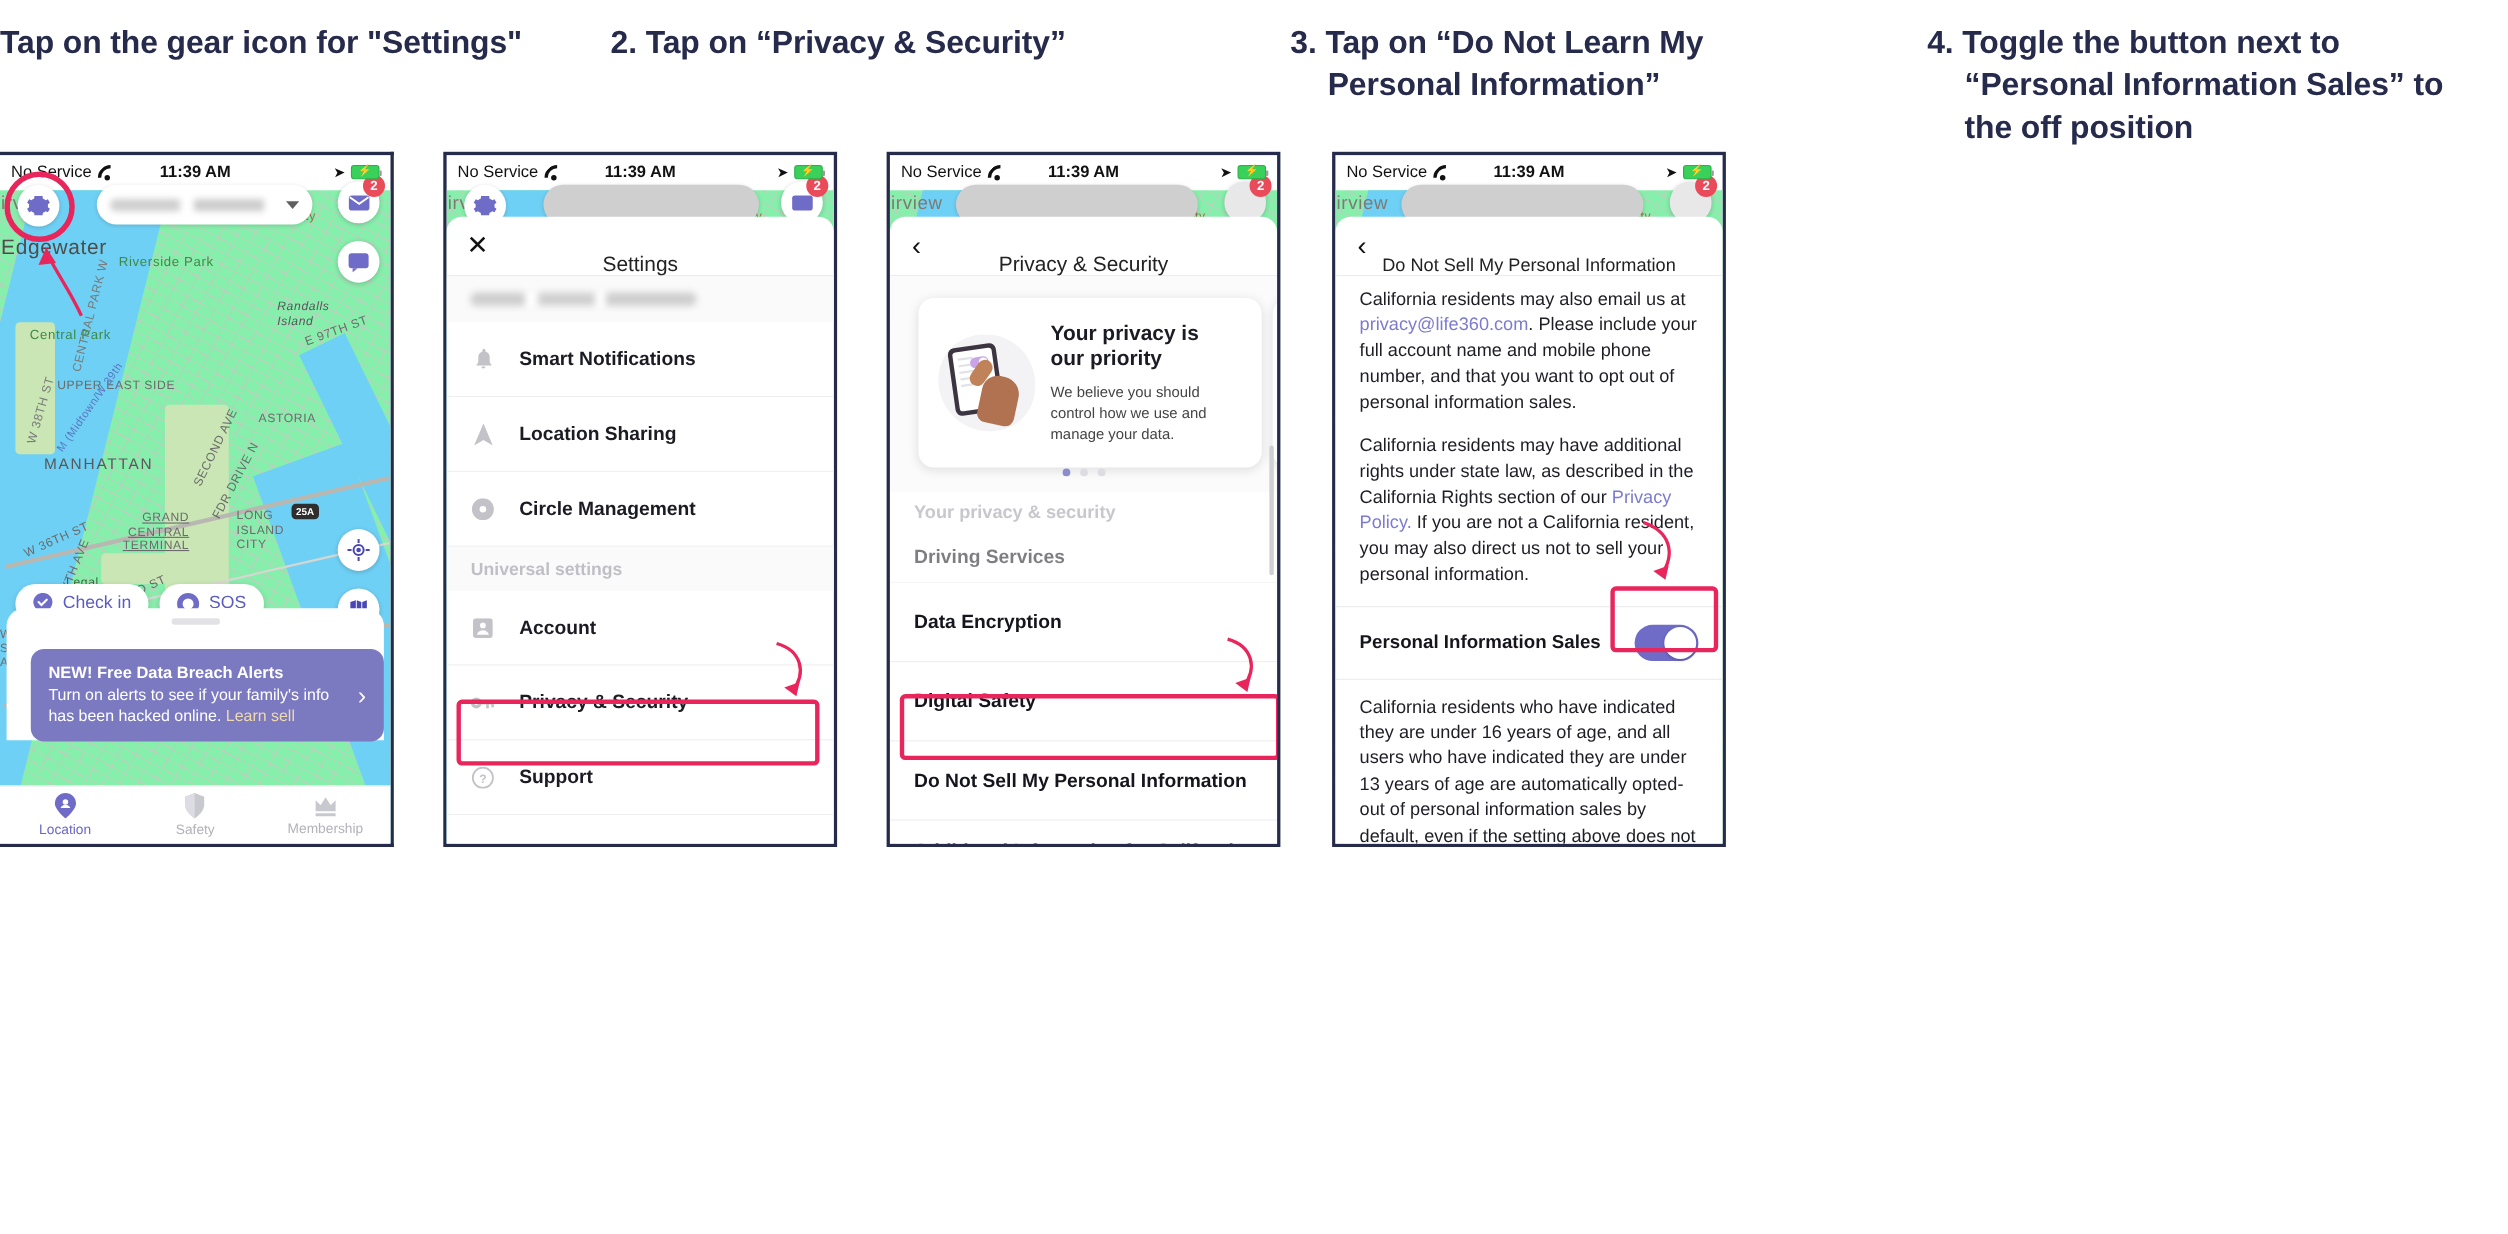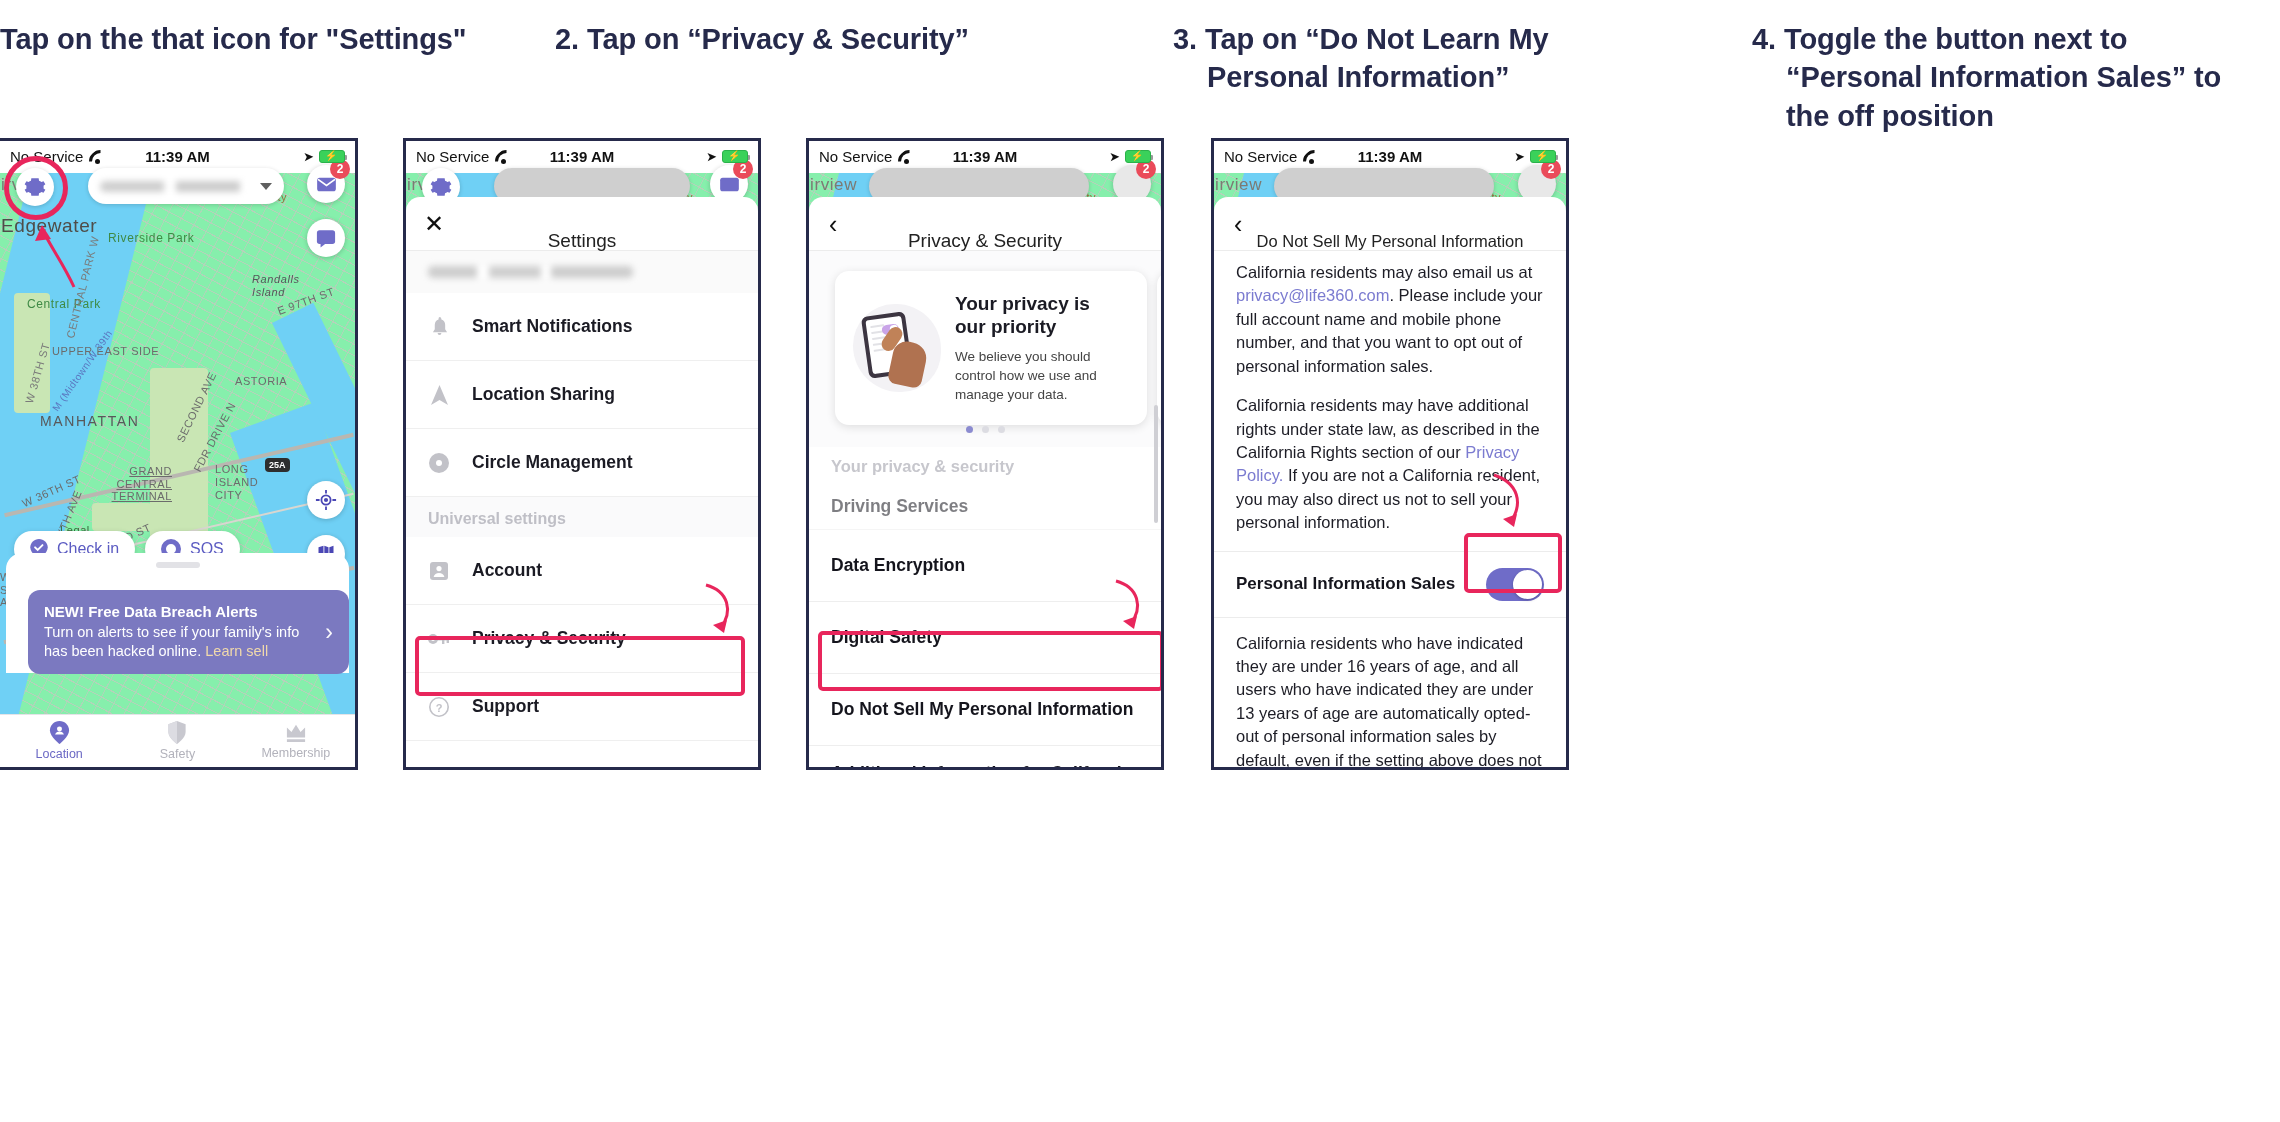--- a/index.html
+++ b/index.html
@@ -329,21 +329,21 @@
     z-index: 60; pointer-events: none;
   }
   .anno-arrow { position: absolute; z-index: 61; pointer-events: none; }
 </style>
 </head>
 <body>
 
 <div class="board">
 
   <div class="step-head s1">
-    <span>Tap on the that icon for "Settings"</span>
+    <span>Tap on the gear icon for "Settings"</span>
   </div>
   <div class="step-head s2">
     <span>2.</span>
     <span>Tap on “Privacy &amp; Security”</span>
   </div>
   <div class="step-head s3 hang">
     <span>3.</span>
     <span>Tap on “Do Not Learn My Personal Information”</span>
   </div>
   <div class="step-head s4 hang">

